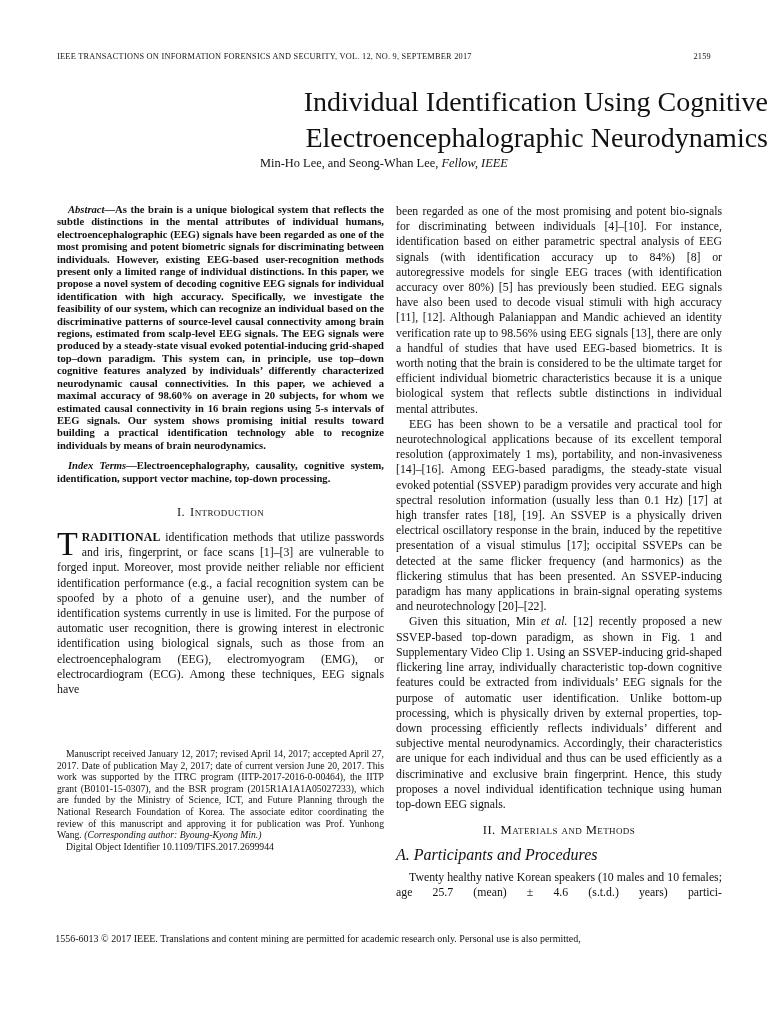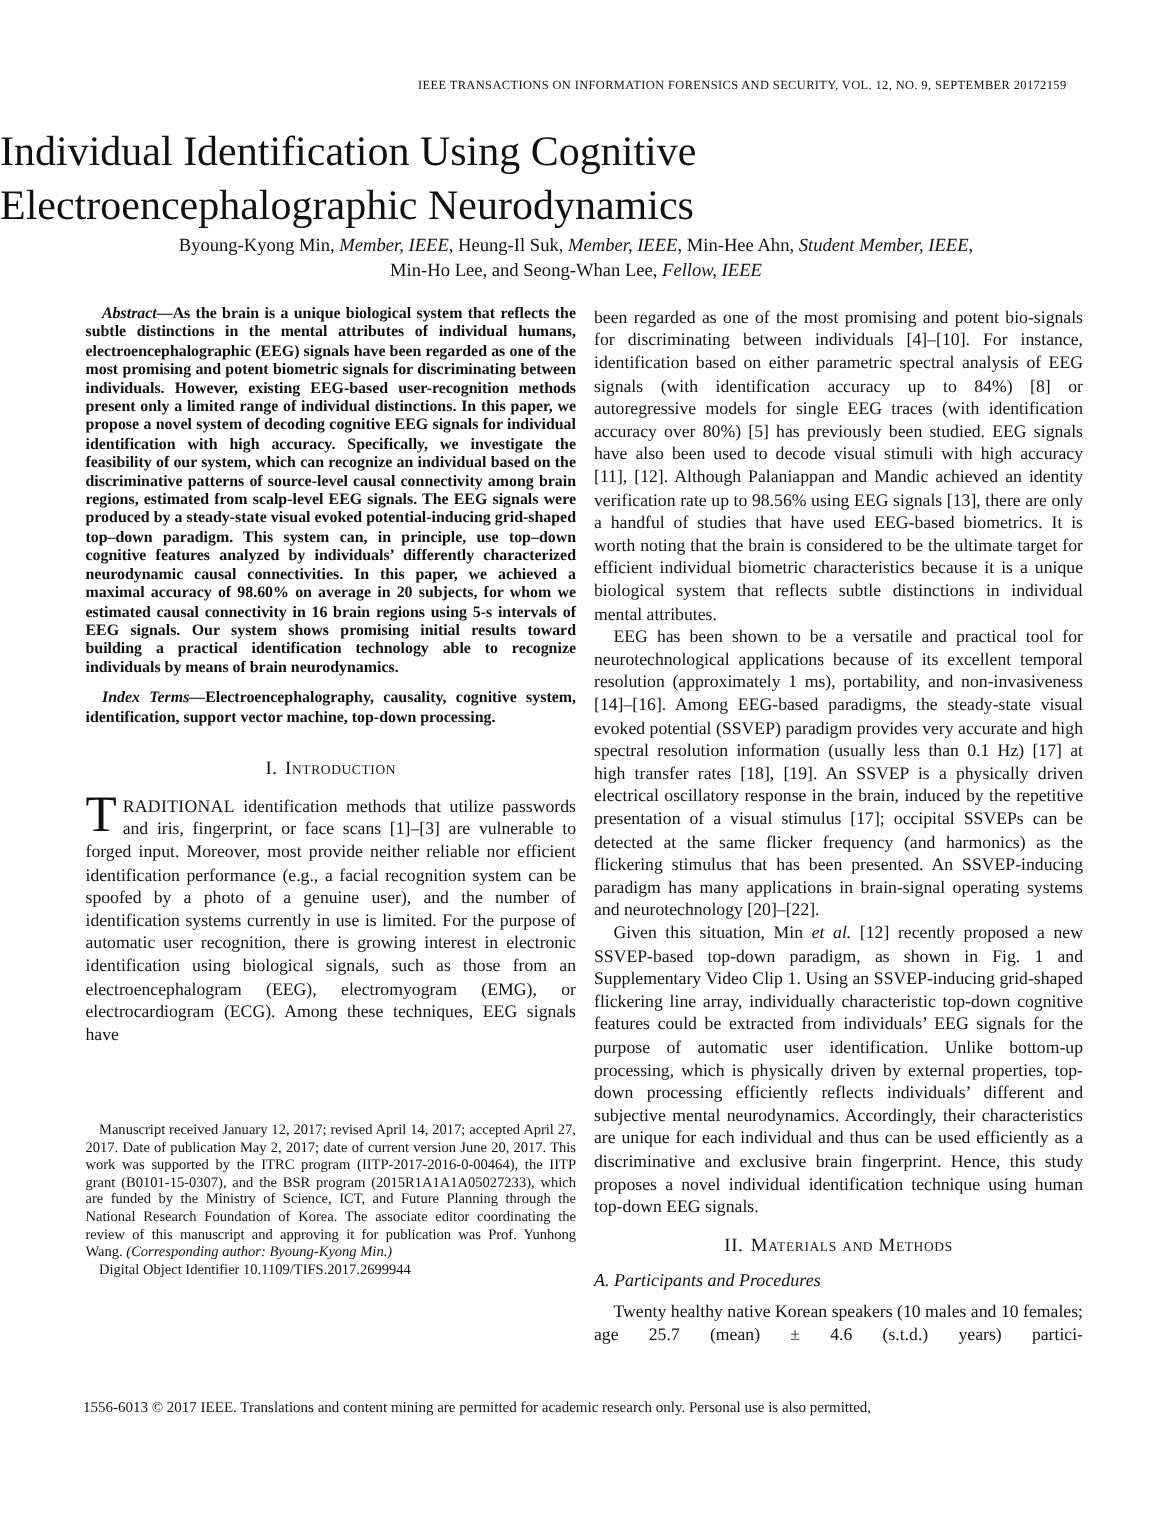--- a/index.html
+++ b/index.html
@@ -6,25 +6,25 @@
   body{
     width:768px;height:1024px;background:#ffffff;color:#111;
     font-family:"Liberation Serif","DejaVu Serif",serif;
     position:relative;overflow:hidden;
     -webkit-font-smoothing:antialiased;
   }
   .it{font-style:italic;}
 
   .running-head{
     position:absolute;top:52px;left:57px;width:654px;
-    display:flex;justify-content:flex-end;align-items:baseline;
+    display:flex;justify-content:space-between;align-items:baseline;
     font-size:8.3px;letter-spacing:0.25px;
   }
   .paper-title{
-    position:absolute;top:84px;left:0;width:768px;text-align:left;
+    position:absolute;top:84px;left:0;width:768px;text-align:right;
     font-size:28px;line-height:36px;font-weight:normal;
   }
   .author-block{
     position:absolute;top:155px;left:0;width:768px;text-align:center;
     font-size:12.4px;line-height:16.5px;
   }
 
   .col{position:absolute;top:204px;width:327px;text-align:justify;}
   .col-left{left:57px;}
   .col-right{left:396px;width:326px;}
@@ -44,25 +44,25 @@
 
   .body-par{
     margin:0;font-size:11.8px;line-height:15.2px;text-indent:13px;
   }
   .no-indent{text-indent:0;}
   .force-last{text-align-last:justify;}
 
   .dropcap{
     float:left;font-size:34px;line-height:26px;padding:1px 4px 0 0;
   }
-  .lead-caps{letter-spacing:0.2px;}
+  .lead-caps{letter-spacing:0.2px;font-weight:bold;}
 
   .methods-heading{margin:11px 0 8px 0;}
   .subsection-heading{
-    margin:0 0 6px 0;font-size:12px;font-style:italic;text-align:left;
+    margin:0 0 6px 0;font-size:16px;font-style:italic;text-align:left;
   }
 
   .footnote-block{
     position:absolute;top:748px;left:57px;width:327px;text-align:justify;
   }
   .footnote-par{margin:0;font-size:9.7px;line-height:11.6px;text-indent:9px;}
 
   .page-footer{
     position:absolute;top:933px;left:0;width:636px;text-align:center;
     font-size:10px;line-height:11.3px;
@@ -75,21 +75,20 @@
   <span>IEEE TRANSACTIONS ON INFORMATION FORENSICS AND SECURITY, VOL. 12, NO. 9, SEPTEMBER 2017</span>
   <span>2159</span>
 </div>
 
 <div class="paper-title">
   <div>Individual Identification Using Cognitive</div>
   <div>Electroencephalographic Neurodynamics</div>
 </div>
 
 <div class="author-block">
-  <div><span>Byoung-Kyong Min, </span><span class="it">Member, IEEE</span><span>, Heung-Il Suk, </span><span class="it">Member, IEEE</span><span>, Min-Hee Ahn, </span><span class="it">Student Member, IEEE</span><span>,</span></div>
   <div><span>Min-Ho Lee, and Seong-Whan Lee, </span><span class="it">Fellow, IEEE</span></div>
 </div>
 
 <div class="col col-left">
   <p class="abstract-par"><span class="abstract-label">Abstract—</span><span>As the brain is a unique biological system that reflects the subtle distinctions in the mental attributes of individual humans, electroencephalographic (EEG) signals have been regarded as one of the most promising and potent biometric signals for discriminating between individuals. However, existing EEG-based user-recognition methods present only a limited range of individual distinctions. In this paper, we propose a novel system of decoding cognitive EEG signals for individual identification with high accuracy. Specifically, we investigate the feasibility of our system, which can recognize an individual based on the discriminative patterns of source-level causal connectivity among brain regions, estimated from scalp-level EEG signals. The EEG signals were produced by a steady-state visual evoked potential-inducing grid-shaped top–down paradigm. This system can, in principle, use top–down cognitive features analyzed by individuals’ differently characterized neurodynamic causal connectivities. In this paper, we achieved a maximal accuracy of 98.60% on average in 20 subjects, for whom we estimated causal connectivity in 16 brain regions using 5-s intervals of EEG signals. Our system shows promising initial results toward building a practical identification technology able to recognize individuals by means of brain neurodynamics.</span></p>
 
   <p class="index-par"><span class="abstract-label">Index Terms—</span><span>Electroencephalography, causality, cognitive system, identification, support vector machine, top-down processing.</span></p>
 
   <div class="section-heading">
     <span class="section-num">I.</span><span class="sc">Introduction</span>

